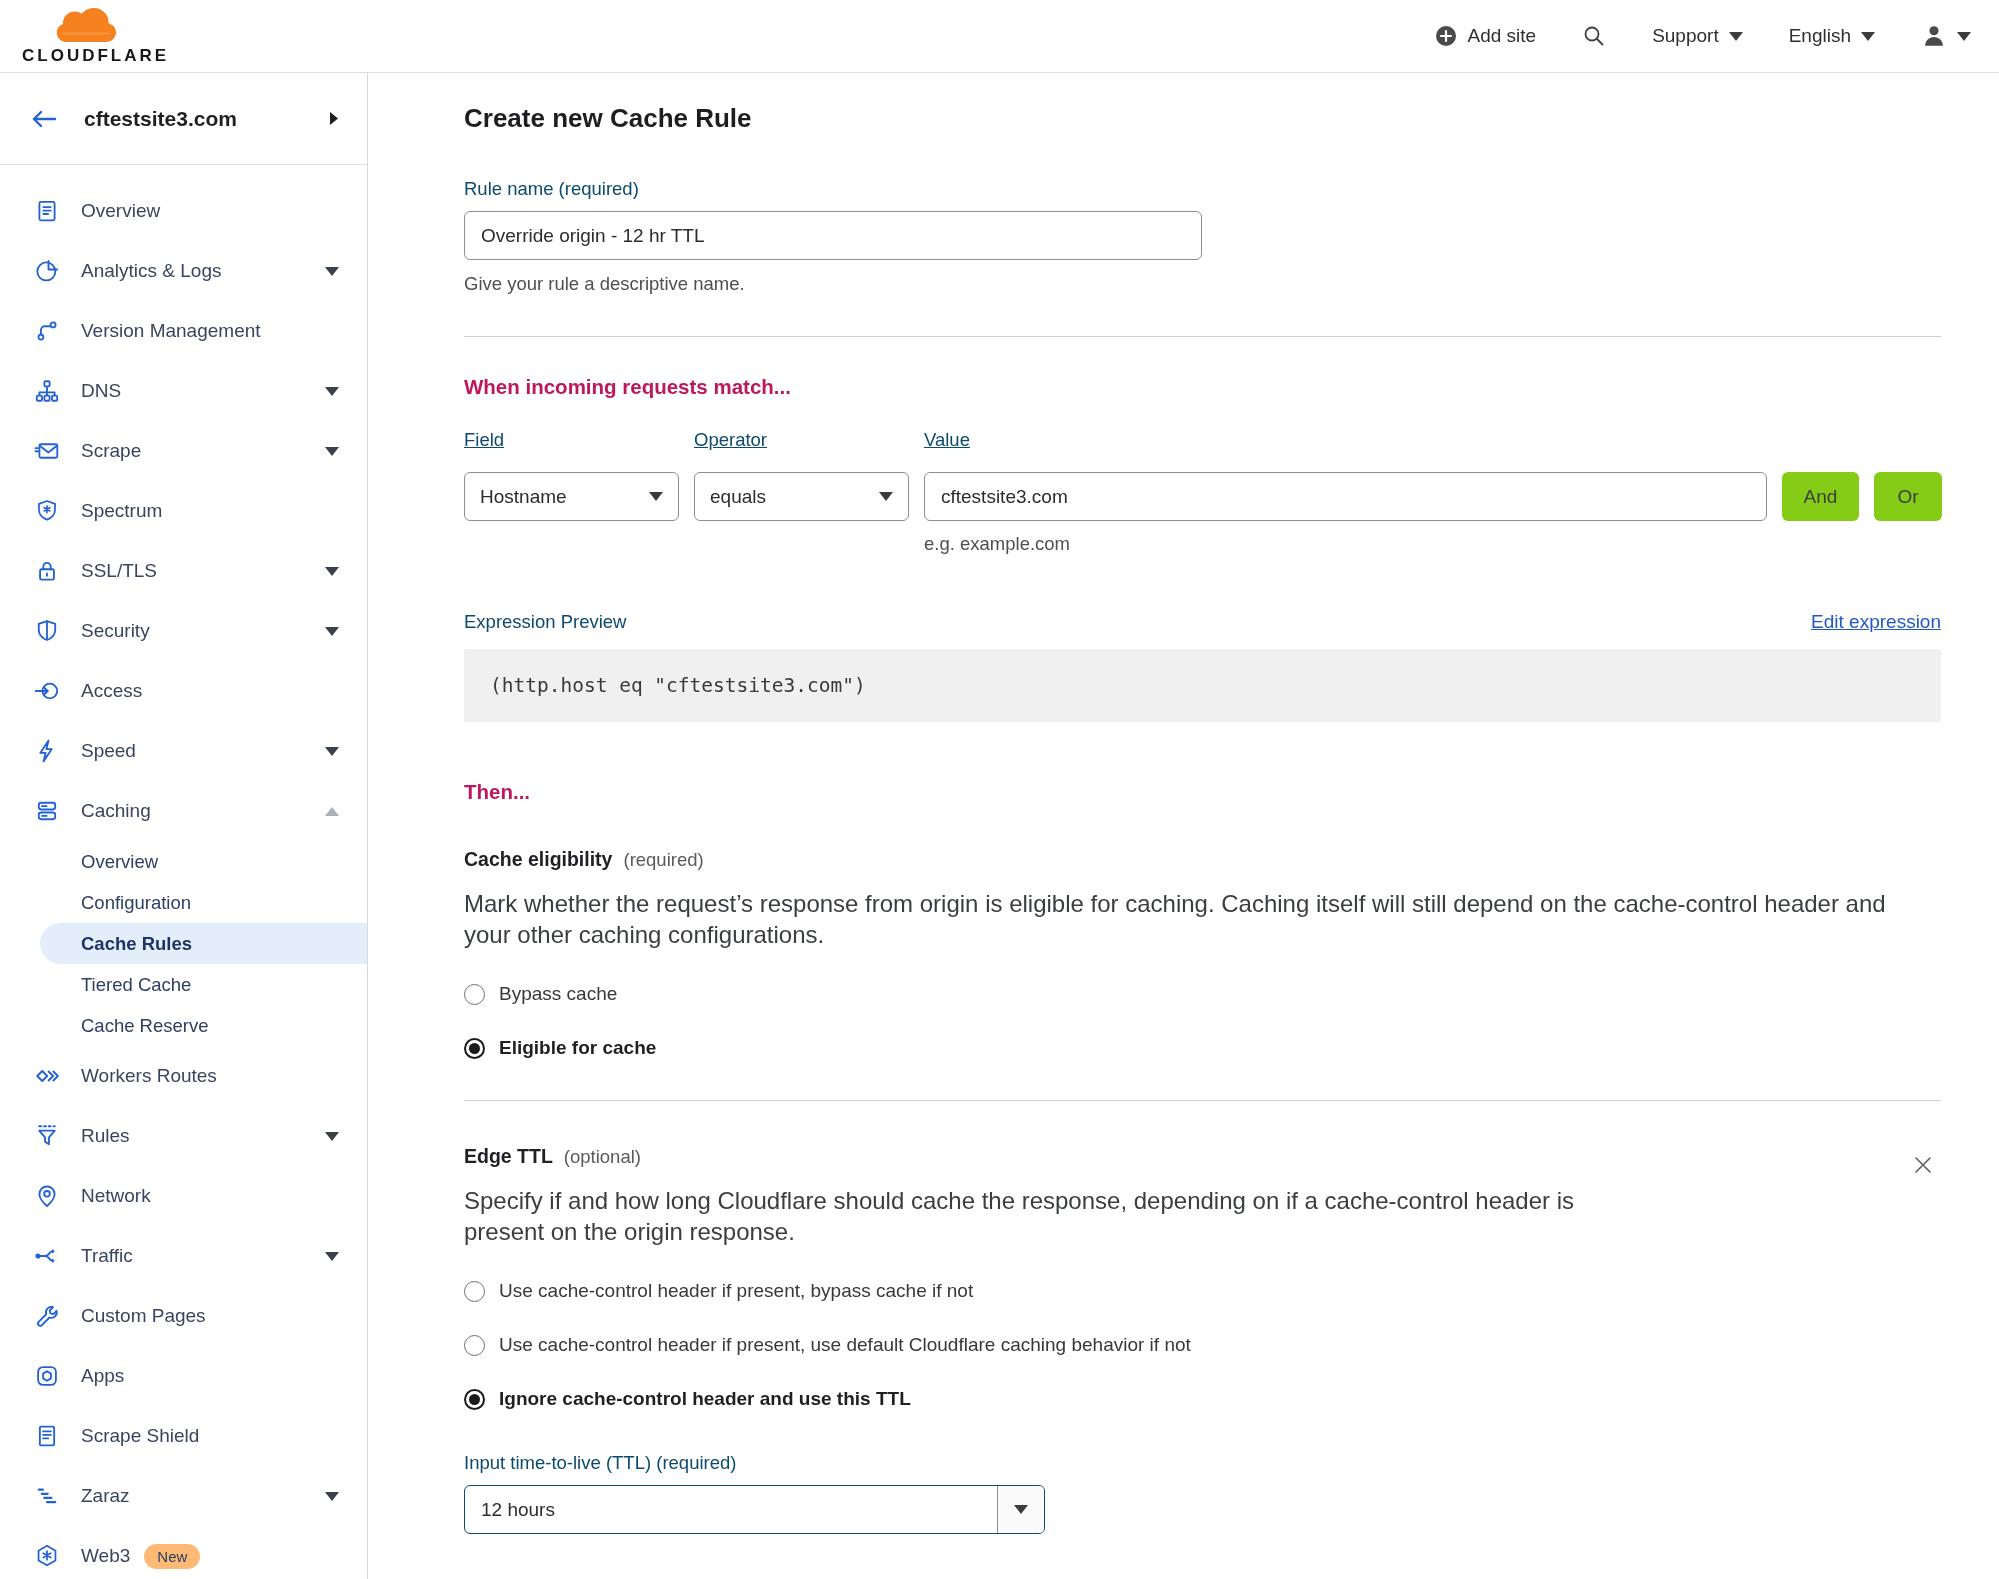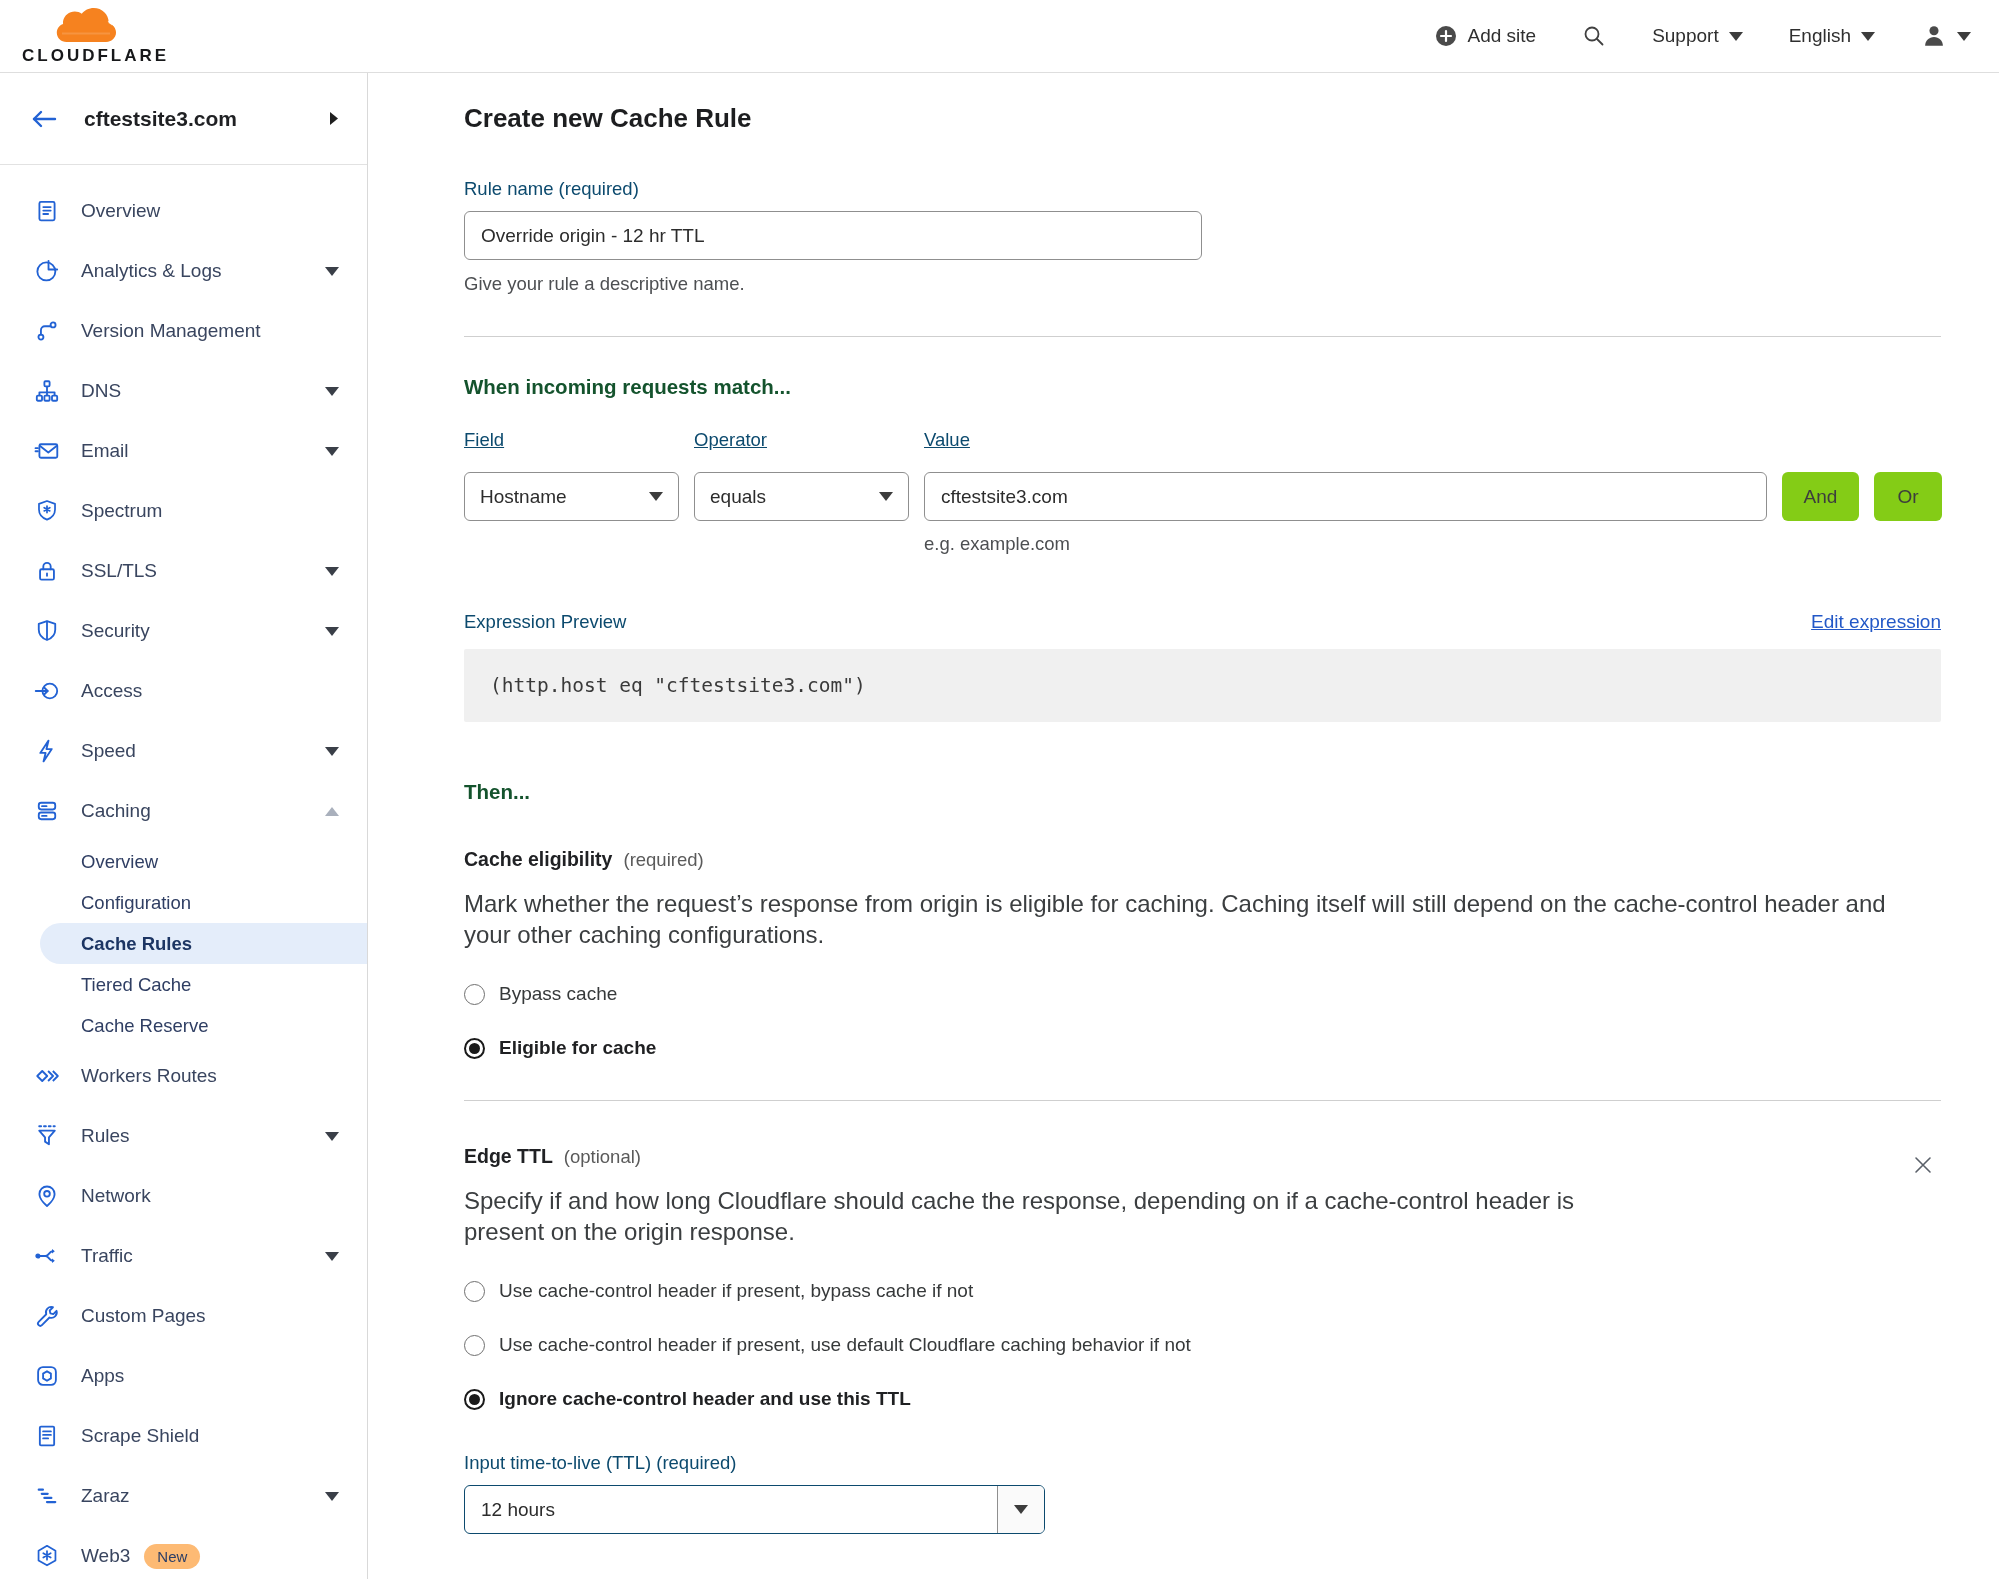--- a/index.html
+++ b/index.html
@@ -43,21 +43,21 @@
   .page-title { font-size:26px; font-weight:700; color:#1d1e20; }
 
   .field-label { font-size:18.5px; color:#0c4a6e; }
   .rule-name-block { margin-top:44px; }
   .text-input { height:49px; border:1px solid #8f8f8f; border-radius:6px; padding:0 16px; font-size:19px;
     color:#2c2c2c; font-family:"Liberation Sans", sans-serif; background:#fff; width:100%; outline:none; }
   .rule-input { width:738px; margin-top:11px; display:block; }
   .help-text { font-size:18.5px; color:#4d4f52; margin-top:13px; }
   .divider { border:none; border-top:1px solid #cfcfcf; margin-top:41px; }
 
-  .section-heading { font-size:20.5px; font-weight:700; color:#14532d; }
+  .section-heading { font-size:20.5px; font-weight:700; color:#be185d; }
   .match-section { margin-top:38px; }
   .match-grid { display:grid; grid-template-columns:215px 215px 843px 77px 68px; column-gap:15px; margin-top:30px; }
   .match-grid .col-label { margin-bottom:21px;text-decoration:underline; }
   .select-box { height:49px; border:1px solid #8f8f8f; border-radius:6px; background:#fff; display:flex;
     align-items:center; justify-content:space-between; padding:0 15px; font-size:19px; color:#2c2c2c; cursor:pointer; }
   .select-caret { width:0; height:0; border-left:7px solid transparent; border-right:7px solid transparent;
     border-top:9px solid #3c3c3c; }
   .hint-text { font-size:18.5px; color:#4d4f52; margin-top:12px; }
   .gray-btn { height:49px; width:100%; background:#84cc16; border:none; border-radius:6px; font-size:19px;
     color:#3d3d3d; cursor:pointer; font-family:"Liberation Sans", sans-serif; }
@@ -200,21 +200,21 @@
         <span class="mi-caret"></span>
       </li>
       <li class="menu-item">
         <span class="mi-icon">
           <svg width="26" height="26" viewBox="0 0 24 24" fill="none" stroke="currentColor" stroke-width="1.7" stroke-linecap="round" stroke-linejoin="round">
               <rect x="5" y="5.8" width="16.5" height="12.4" rx="1.4"></rect>
               <path d="M5.6 7.4l7.6 6 7.6-6"></path>
               <path d="M1.4 9.4h2.2M1.4 12.2h2.2"></path>
             </svg>
         </span>
-        <span class="mi-label">Email</span>
+        <span class="mi-label">Scrape</span>
         <span class="mi-caret"></span>
       </li>
       <li class="menu-item">
         <span class="mi-icon">
           <svg width="26" height="26" viewBox="0 0 24 24" fill="none" stroke="currentColor" stroke-width="1.6" stroke-linecap="round" stroke-linejoin="round">
               <path d="M12 2.8l7.4 2.6v5.2c0 4.8-3.2 7.8-7.4 9.4-4.2-1.6-7.4-4.6-7.4-9.4V5.4z"></path>
               <path d="M12 7.4v6M9.4 8.9l5.2 3M14.6 8.9l-5.2 3"></path>
             </svg>
         </span>
         <span class="mi-label">Spectrum</span>

